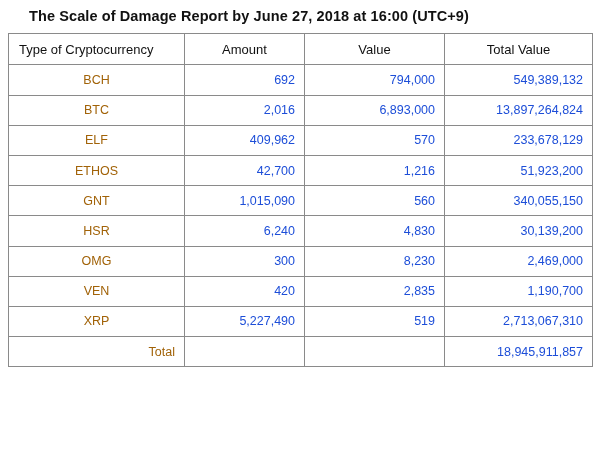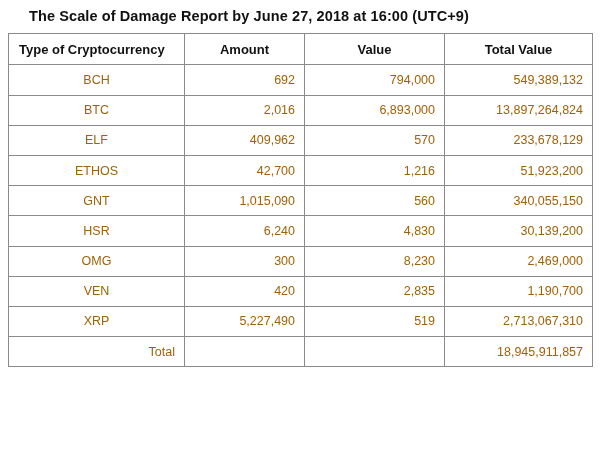--- a/index.html
+++ b/index.html
@@ -49,36 +49,36 @@
   table.damage-table td {
     border: 1px solid #8a8a8a;
     height: 30.2px;
     padding: 0 9px;
     box-sizing: border-box;
     white-space: nowrap;
     overflow: hidden;
   }
   table.damage-table thead th {
     text-align: center;
-    font-weight: bold;
+    font-weight: normal;
     font-size: 13px;
     color: #111111;
     height: 31px;
   }
   table.damage-table thead th.th-type {
     text-align: left;
     padding-left: 10px;
   }
   td.cell-name {
     text-align: center;
     color: #a16207;
   }
   td.cell-num {
     text-align: right;
-    color: #a16207;
+    color: #1d4ed8;
   }
   td.cell-empty {
     text-align: right;
   }
   tr.total-row td.cell-name {
     text-align: right;
   }
 </style>
 </head>
 <body>

